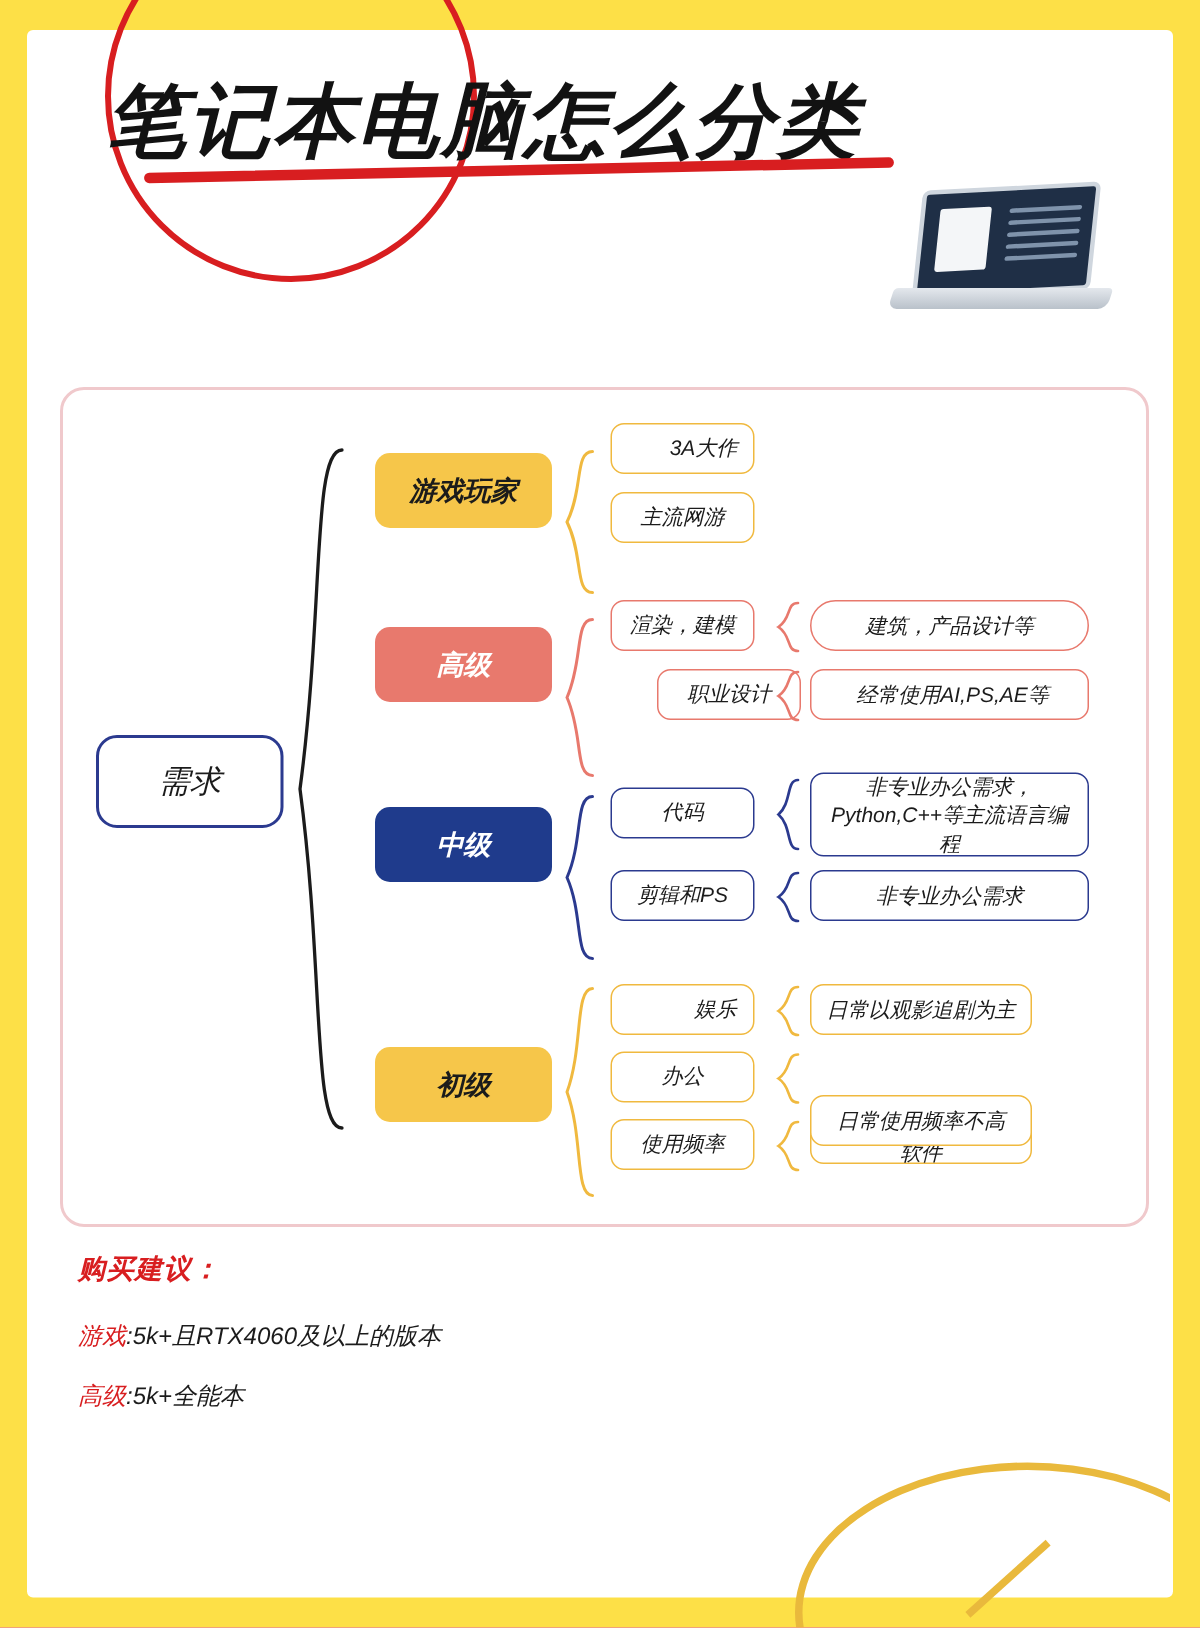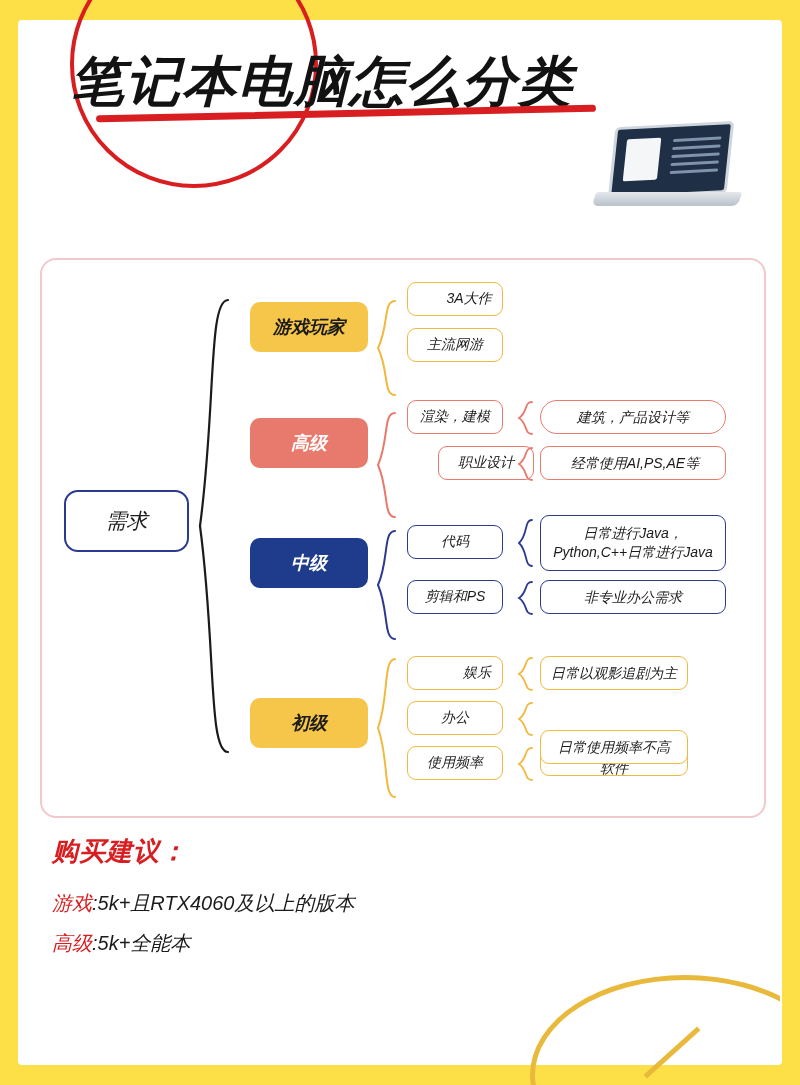--- a/index.html
+++ b/index.html
@@ -236,28 +236,28 @@
   .brace svg { display: block; }
 
   
   .advice {
     position: absolute;
     left: 52px;
     top: 834px;
     width: 680px;
   }
   .advice-title {
-    font-size: 26px;
+    font-size: 18px;
     font-weight: bold;
     color: #d81e20;
     margin-bottom: 14px;
     letter-spacing: 1px;
   }
   .advice-row {
-    font-size: 20px;
+    font-size: 16px;
     color: #1b1b1b;
     line-height: 40px;
     white-space: nowrap;
   }
   .advice-row .k { color: #d81e20; }
 </style>
 </head>
 <body>
 
 <div class="poster">
@@ -332,21 +332,21 @@
       </svg>
     </div>
     <div class="node leaf leaf-b" style="left:365px; top:265px;">代码</div>
     <div class="node leaf leaf-b" style="left:365px; top:320px;">剪辑和PS</div>
 
     <div class="brace" style="left:474px; top:258px;">
       <svg width="20" height="50" viewBox="0 0 20 50">
         <path d="M16 2 C8 2 12 17 3 25 C12 33 8 48 16 48" fill="none" stroke="#2b3a8f" stroke-width="1.8" stroke-linecap="round"></path>
       </svg>
     </div>
-    <div class="node detail detail-b detail-tall" style="left:498px; top:255px; line-height:19px;">日常进行Java，Python,C++日常进行Java</div>
+    <div class="node detail detail-b detail-tall" style="left:498px; top:255px; line-height:19px;">非专业办公需求，Python,C++等主流语言编程</div>
 
     <div class="brace" style="left:474px; top:320px;">
       <svg width="20" height="36" viewBox="0 0 20 36">
         <path d="M16 2 C8 2 12 12 3 18 C12 24 8 34 16 34" fill="none" stroke="#2b3a8f" stroke-width="1.8" stroke-linecap="round"></path>
       </svg>
     </div>
     <div class="node detail detail-b" style="left:498px; top:320px;">非专业办公需求</div>
 
     <div class="node cat cat-low">初级</div>
     <div class="brace" style="left:332px; top:396px;">

